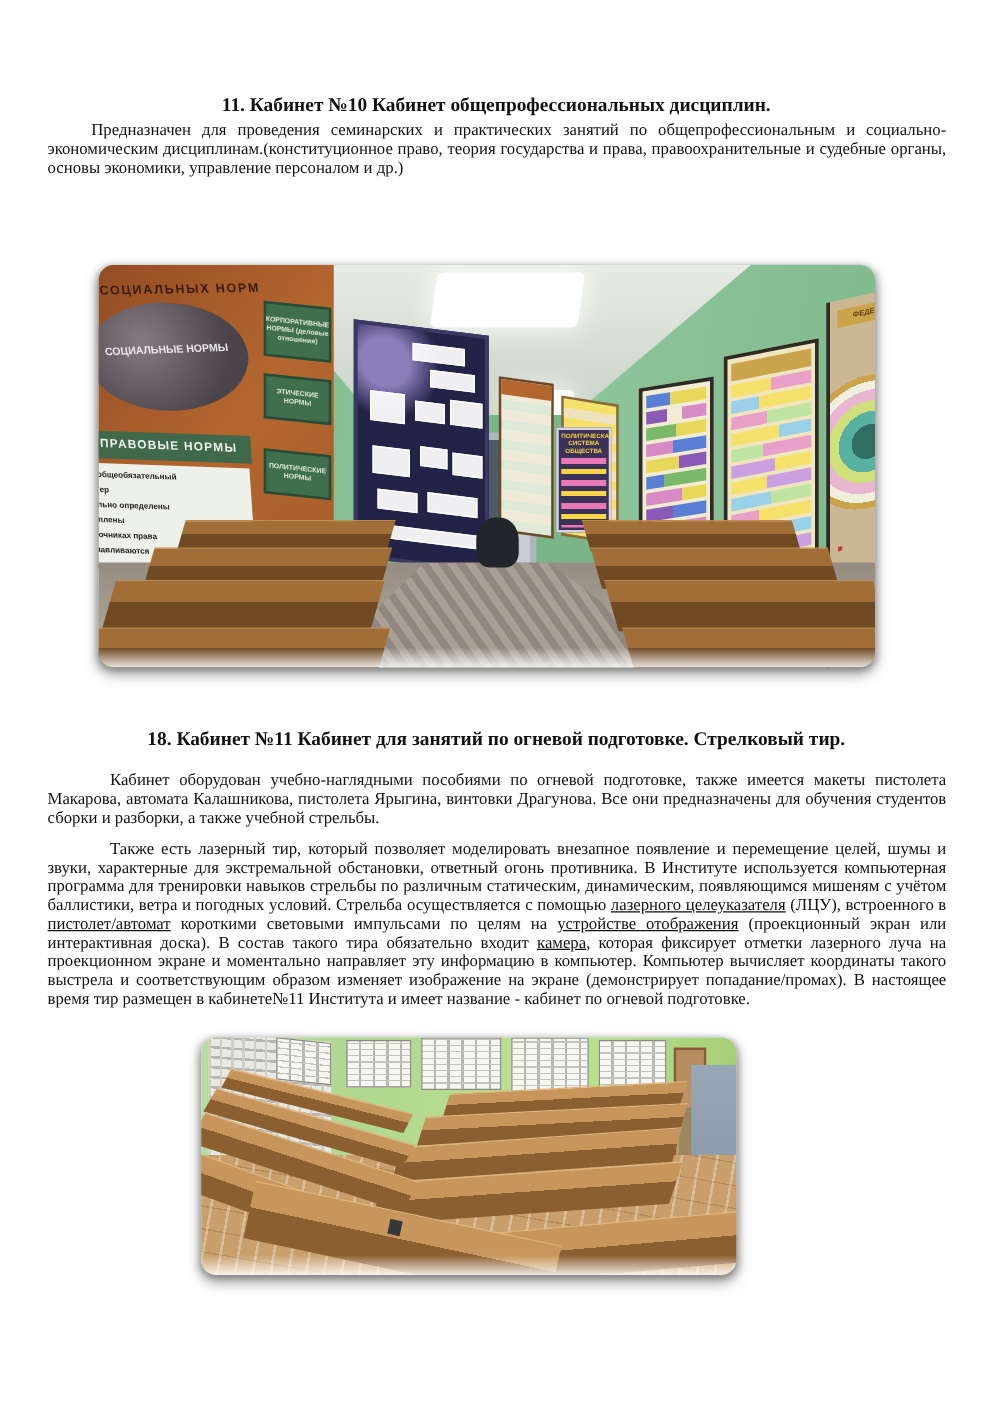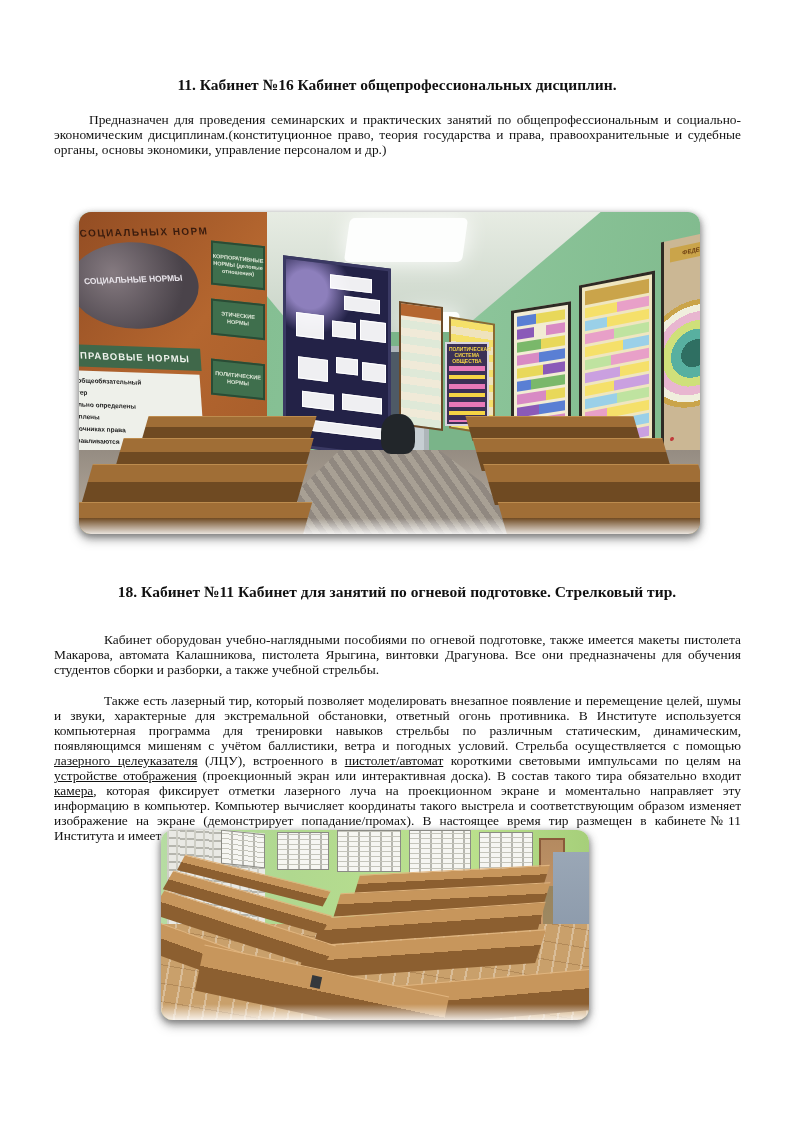--- a/index.html
+++ b/index.html
@@ -2,21 +2,21 @@
 <html lang="ru"><head>
 <meta charset="utf-8">
 <style>
   html,body{margin:0;padding:0;background:#ffffff;}
   .page{position:relative;width:794px;height:1123px;background:#fff;overflow:hidden;
         font-family:"Liberation Serif","DejaVu Serif",serif;color:#111;}
   .h{position:absolute;left:0;width:794px;text-align:center;font-weight:bold;
      font-size:15.5px;line-height:17px;}
   .body-text{position:absolute;left:38px;width:719px;font-size:13.4px;line-height:15px;
      text-align:justify;}
-  .body-text p{margin:16px;}
+  .body-text p{margin:0;}
   .ind1{text-indent:35px;}
   .ind2{text-indent:50px;}
   .u{text-decoration:underline;}
   
   .photo{position:absolute;border-radius:12px;overflow:hidden;
      box-shadow:0 6px 10px rgba(90,90,90,.5),0 2px 5px rgba(120,120,120,.4),
                 -3px 1px 6px rgba(140,140,140,.3),3px 1px 6px rgba(140,140,140,.3);}
   .fade{position:absolute;left:0;bottom:0;width:100%;height:16px;
      background:linear-gradient(180deg,rgba(255,255,255,0),rgba(255,255,255,.85));z-index:60;}
   .abs{position:absolute;}
@@ -112,21 +112,21 @@
      background-image:repeating-linear-gradient(100deg,rgba(255,255,255,.3) 0 2px,rgba(0,0,0,0) 2px 14px),
        repeating-linear-gradient(10deg,rgba(120,80,40,.28) 0 1px,rgba(0,0,0,0) 1px 18px);}
   .dk2{position:absolute;background:linear-gradient(180deg,#c7965c 0 45%,#8c5f30 45% 100%);
      border-top:1px solid #e0b47e;}
 </style>
 </head>
 <body>
 
 <div class="page">
 
-  <div class="h" style="top:76px;">11. Кабинет №16  Кабинет общепрофессиональных дисциплин.</div>
+  <div class="h" style="top:76px;">11. Кабинет №10  Кабинет общепрофессиональных дисциплин.</div>
   <div class="body-text" style="top:96px;">
     <p class="ind1">Предназначен для проведения семинарских и практических занятий по общепрофессиональным  и социально-экономическим дисциплинам.(конституционное право, теория государства и права, правоохранительные и судебные органы, основы экономики, управление персоналом и др.)</p>
   </div>
 
   <div class="photo p1" style="left:79px;top:212px;width:621px;height:322px;">
     <div class="abs ceiling"></div>
     <div class="abs lightbox" style="left:268px;top:6px;width:118px;height:44px;transform:skewX(-8deg);"></div>
     <div class="abs lightbox" style="left:324px;top:100px;width:56px;height:20px;transform:skewX(-6deg);"></div>
     <div class="abs backwall"></div>
     <div class="abs doorframe"></div>

